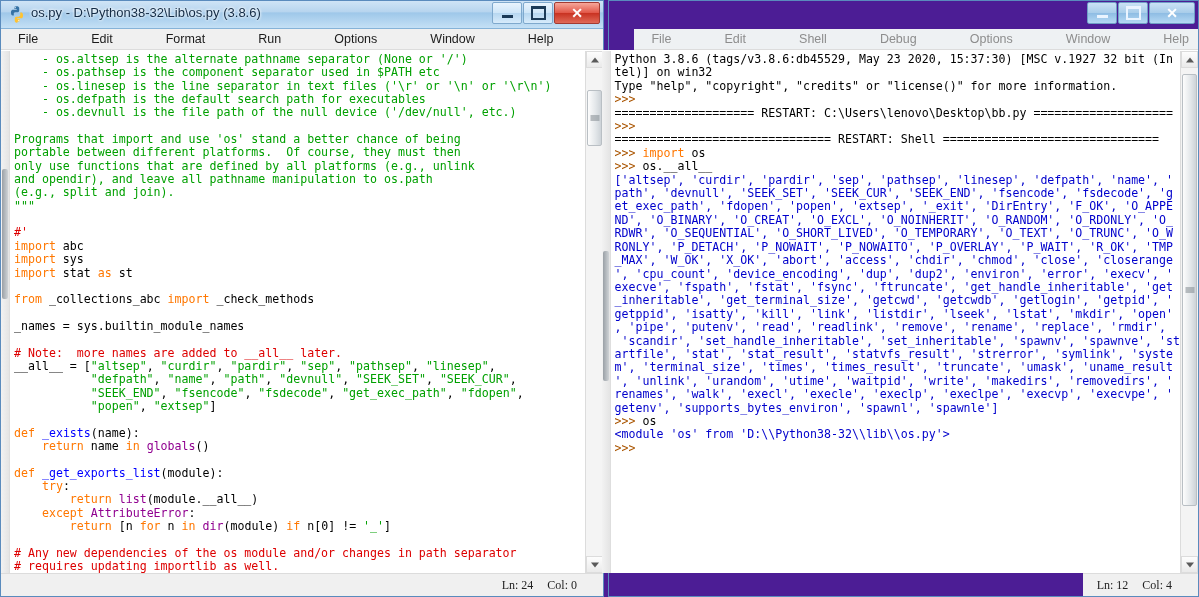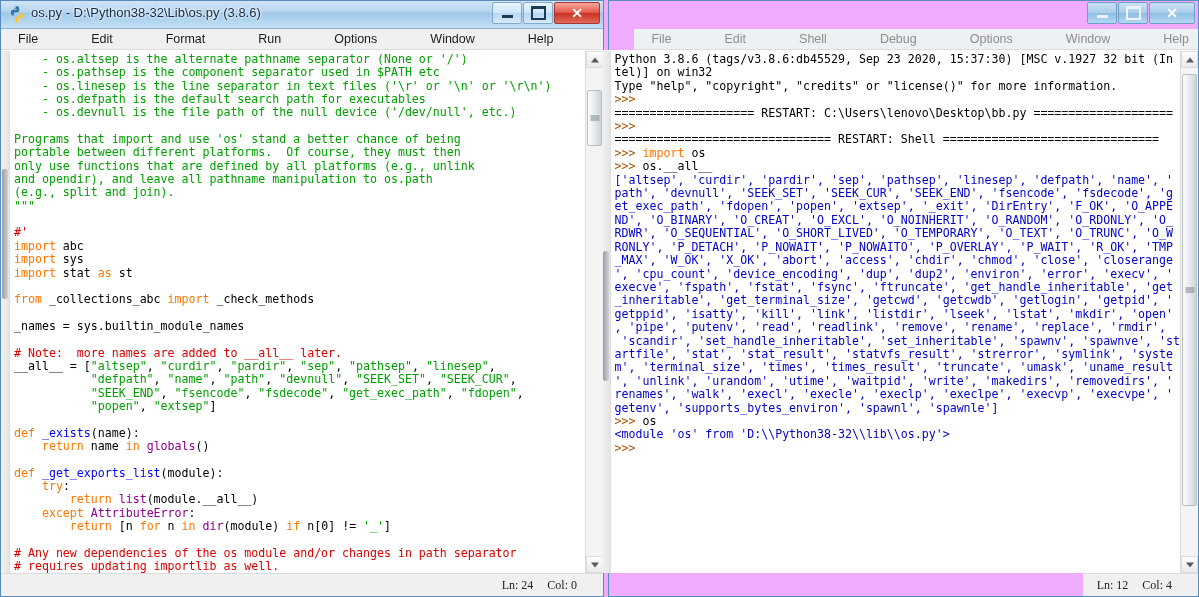--- a/index.html
+++ b/index.html
@@ -1,21 +1,21 @@
 <!DOCTYPE html>
 <html><head>
 <meta charset="utf-8">
 <style>
   html,body{margin:0;padding:0;}
   body{
     width:1199px;height:597px;overflow:hidden;
     background:#000;
     font-family:"Liberation Sans",sans-serif;
   }
-  .desktop{position:relative;width:1199px;height:597px;background:#f0abfc;}
+  .desktop{position:relative;width:1199px;height:597px;background:#4c1d95;}
 
   
   .win{position:absolute;top:0;display:flex;flex-direction:column;
        border:1px solid #5a8bbd;box-sizing:border-box;}
   .win-left{left:0;width:604px;height:597px;}
   .win-right{left:608px;width:591px;height:597px;align-items:flex-end;}
 
   .titlebar{height:27px;position:relative;flex:0 0 27px;
             background:linear-gradient(to bottom,#cfe4f6 0%,#b6d4ee 42%,#9ec7e9 43%,#c4e0f5 100%);
             border-bottom:1px solid #86b3d8;}
@@ -251,21 +251,21 @@
       <span class="menu-item">Window</span>
       <span class="menu-item">Help</span>
     </div>
 
     <div class="body-area">
       <div class="edge-strip">
         <div class="edge-thumb" style="top:200px;height:130px;"></div>
       </div>
 
       <div class="text-area">
-        <pre class="shell" id="shell-code"><span>Python 3.8.6 (tags/v3.8.6:db45529, Sep 23 2020, 15:37:30) [MSC v.1927 32 bit (In</span>
+        <pre class="shell" id="shell-code"><span>Python 3.8.6 (tags/v3.8.6:db45529, May 23 2020, 15:37:30) [MSC v.1927 32 bit (In</span>
 <span>tel)] on win32</span>
 <span>Type "help", "copyright", "credits" or "license()" for more information.</span>
 <span class="s-pmt">&gt;&gt;&gt; </span>
 <span>==================== RESTART: C:\Users\lenovo\Desktop\bb.py ====================</span>
 <span class="s-pmt">&gt;&gt;&gt; </span>
 <span>=============================== RESTART: Shell ===============================</span>
 <span class="s-pmt">&gt;&gt;&gt; </span><span class="s-kw">import</span><span> os</span>
 <span class="s-pmt">&gt;&gt;&gt; </span><span>os.__all__</span>
 <span class="s-out">['altsep', 'curdir', 'pardir', 'sep', 'pathsep', 'linesep', 'defpath', 'name', '</span>
 <span class="s-out">path', 'devnull', 'SEEK_SET', 'SEEK_CUR', 'SEEK_END', 'fsencode', 'fsdecode', 'g</span>

